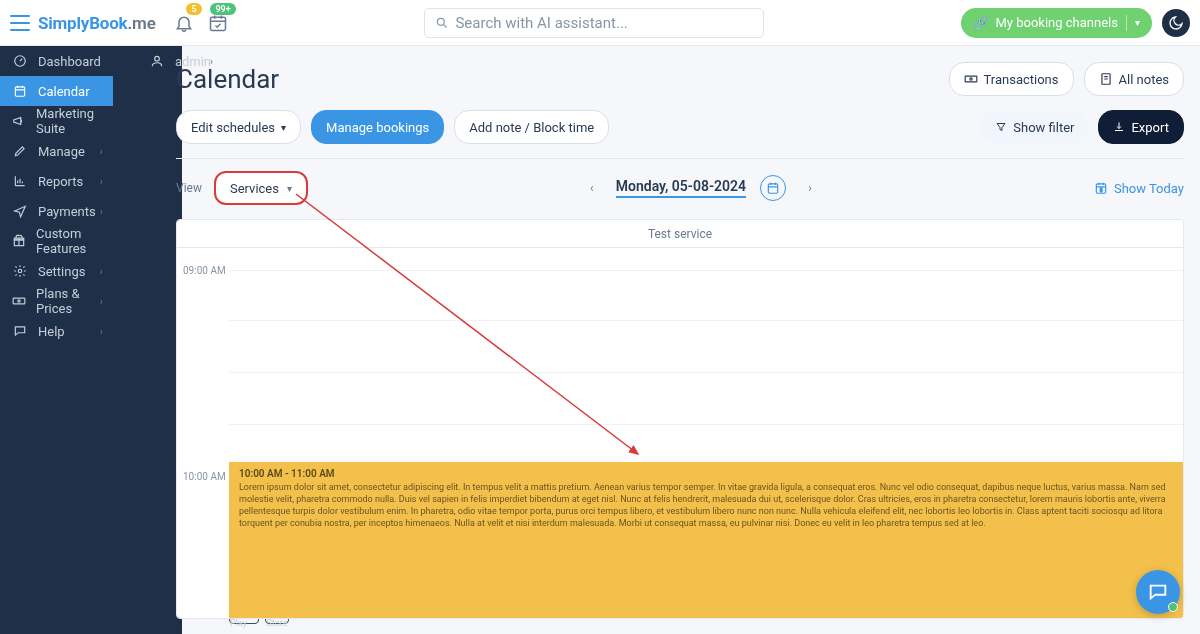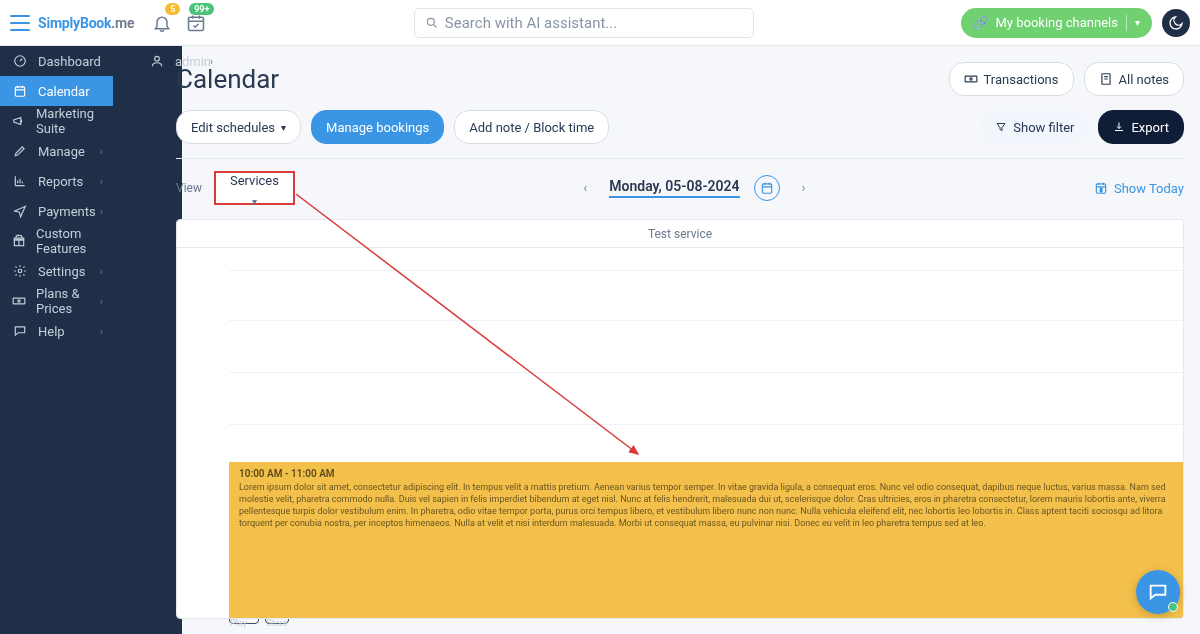--- a/index.html
+++ b/index.html
@@ -2,21 +2,21 @@
 <html><head>
 <meta charset="utf-8">
 <style>
 * { box-sizing: border-box; margin: 0; padding: 0; font-family: -apple-system, BlinkMacSystemFont, "Segoe UI", Roboto, sans-serif; }
 body { background: #f5f7fa; width: 1200px; height: 634px; overflow: hidden; position: relative; }
 
 
 .topbar { height: 46px; background: #fff; border-bottom: 1px solid #e5e9ef; display: flex; align-items: center; padding: 0 10px; }
 .hamburger { width: 20px; height: 16px; display:flex; flex-direction:column; justify-content:space-between; cursor:pointer; margin-right:8px;}
 .hamburger span { height:2px; background:#3a95e4; border-radius:1px; }
-.logo { font-size: 14px; font-weight: 600; color:#3a95e4; letter-spacing:-0.2px; }
+.logo { font-size: 17px; font-weight: 600; color:#3a95e4; letter-spacing:-0.2px; }
 .logo .grey { color:#6b7785; }
 .top-icons { display:flex; align-items:center; gap:14px; margin-left:18px; position:relative;}
 .bell, .calcheck { width:20px; height:20px; position:relative; }
 .bell svg, .calcheck svg { width:20px; height:20px; }
 .badge { position:absolute; top:-10px; right:-8px; background:#f5bd2f; color:#fff; font-size:9px; border-radius:8px; padding:1px 5px; font-weight:600;}
 .badge.green { background:#4bc47a; }
 .search-wrap { flex:1; display:flex; justify-content:center; }
 .search { width:340px; height:30px; border:1px solid #e0e4ea; border-radius:5px; display:flex; align-items:center; padding:0 10px; color:#8a95a3; font-size:15px; gap:6px;}
 .search svg { width:14px; height:14px; }
 .right-top { display:flex; align-items:center; gap:10px;}
@@ -42,21 +42,21 @@
 .pill-btn { height:30px; border:1px solid #d8dee6; background:#fff; border-radius:15px; padding:16px 14px; display:flex; align-items:center; gap:6px; font-size:13px; color:#2a3a52; cursor:pointer;}
 
 .action-row { display:flex; align-items:center; gap:10px; border-bottom:1px solid #e5e9ef; padding-bottom:14px; margin-bottom:12px;}
 .action-row .pill-btn.blue { background:#3a95e4; color:#fff; border-color:#3a95e4;}
 .action-row .spacer { flex:1;}
 .show-filter { background:#f0f6fc; border:none;}
 .export-btn { background:#0f1e36; color:#fff; border-color:#0f1e36;}
 
 .view-row { display:flex; align-items:center; gap:12px; margin-bottom:14px;}
 .view-label { font-size:12px; color:#6a7a90;}
-.services-drop { border:2px solid #d93a3a; background:#fff; height:34px; border-radius:0; display:flex; align-items:center; padding:0 14px; gap:8px; font-size:13px; color:#2a3a52; cursor:pointer;flex-direction:column;}
+.services-drop { border:2px solid #d93a3a; background:#fff; height:34px; border-radius:12px; display:flex; align-items:center; padding:0 14px; gap:8px; font-size:13px; color:#2a3a52; cursor:pointer;}
 .date-nav { flex:1; display:flex; align-items:center; justify-content:center; gap:14px;}
 .nav-arrow { width:20px; height:20px; display:flex; align-items:center; justify-content:center; color:#6a7a90; cursor:pointer; font-size:12px;}
 .date-text { font-size:14px; font-weight:600; color:#2a3a52; border-bottom:2px solid #3a95e4; padding-bottom:2px;}
 .date-icon { width:26px; height:26px; border:1px solid #3a95e4; border-radius:50%; display:flex; align-items:center; justify-content:center; color:#3a95e4;}
 .show-today { color:#3a95e4; font-size:13px; display:flex; align-items:center; gap:6px; cursor:pointer;}
 
 .cal-wrap { border:1px solid #e5e9ef; border-radius:4px; overflow:hidden; position:relative;}
 .cal-header { height:28px; display:flex; align-items:center; justify-content:center; font-size:12px; color:#6a7a90; border-bottom:1px solid #e5e9ef; background:#fff;}
 .cal-body { position:relative; height:370px; background:#fff;}
 .time-col { position:absolute; left:0; top:0; width:52px; height:100%;}
@@ -314,20 +314,24 @@
           <path d="M8 3v4M16 3v4M4 10h16"></path>
           <text x="12" y="19" font-size="8" fill="#3a95e4" text-anchor="middle">5</text>
         </svg>
       <span>Show Today</span>
     </div>
   </div>
 
   <div class="cal-wrap">
     <div class="cal-header">Test service</div>
     <div class="cal-body">
+      <div class="time-col">
+        <div class="time-label" style="top:22px;">09:00 AM</div>
+        <div class="time-label" style="top:228px;">10:00 AM</div>
+      </div>
       <div class="grid">
         <div class="hline" style="top:22px;"></div>
         <div class="hline" style="top:72px;"></div>
         <div class="hline" style="top:124px;"></div>
         <div class="hline" style="top:176px;"></div>
         <div class="hline" style="top:228px;"></div>
       </div>
       <div class="event" style="top:214px; bottom:0;">
         <div class="time">10:00 AM - 11:00 AM</div>
         <div class="desc">Lorem ipsum dolor sit amet, consectetur adipiscing elit. In tempus velit a mattis pretium. Aenean varius tempor semper. In vitae gravida ligula, a consequat eros. Nunc vel odio consequat, dapibus neque luctus, varius massa. Nam sed molestie velit, pharetra commodo nulla. Duis vel sapien in felis imperdiet bibendum at eget nisl. Nunc at felis hendrerit, malesuada dui ut, scelerisque dolor. Cras ultricies, eros in pharetra consectetur, lorem mauris lobortis ante, viverra pellentesque turpis dolor vestibulum enim. In pharetra, odio vitae tempor porta, purus orci tempus libero, et vestibulum libero nunc non nunc. Nulla vehicula eleifend elit, nec lobortis leo lobortis in. Class aptent taciti sociosqu ad litora torquent per conubia nostra, per inceptos himenaeos. Nulla at velit et nisi interdum malesuada. Morbi ut consequat massa, eu pulvinar nisi. Donec eu velit in leo pharetra tempus sed at leo.</div>

